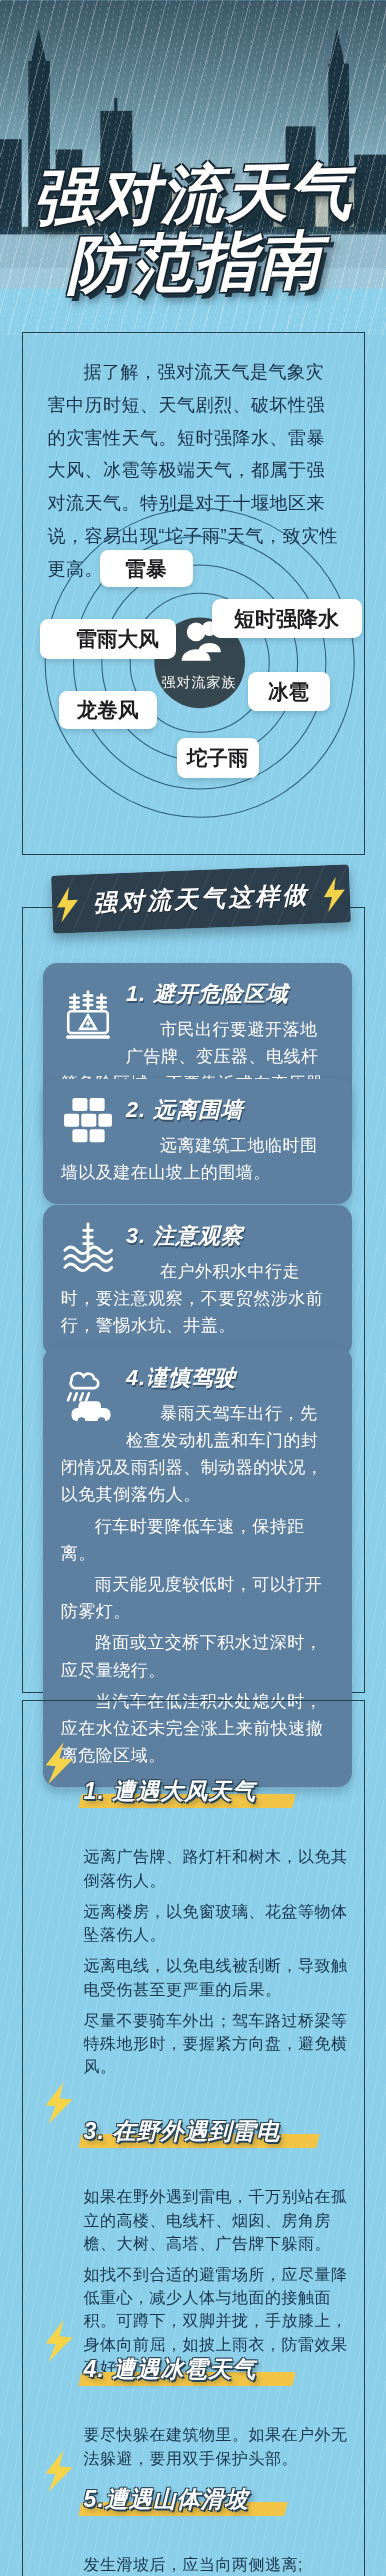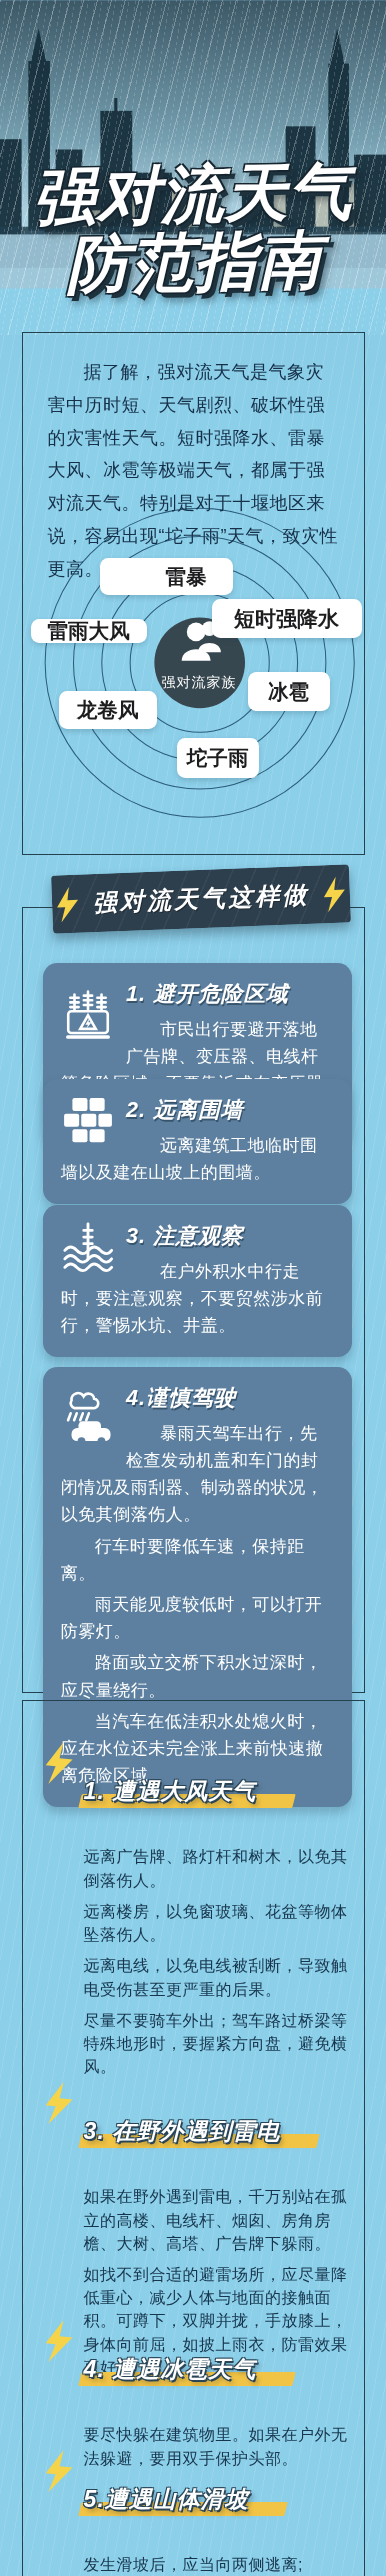--- a/index.html
+++ b/index.html
@@ -24,23 +24,23 @@
       4.6px 5.2px 0 #1d323d, 6.2px 7.2px 8.2px rgba(10,25,35,.6);}
   
   .box{position:absolute; border:1.5px solid #24414f; box-sizing:border-box;}
   .box1{left:21.6px; top:332px; width:343px; height:523px; overflow:hidden;}
   .intro{position:relative; z-index:2; margin:23px 25px 0 25px; font-size:18px; line-height:1.82;
     color:#16304a; text-indent:2em; letter-spacing:0.5px;}
   .diagram-svg{position:absolute; left:0; top:0; width:340px; height:520px; z-index:1;}
   .diagram-label{position:absolute; z-index:3; background:#ffffff; border-radius:8.2px;
     display:flex; align-items:center; justify-content:center;
     font-size:20.6px; font-weight:bold; color:#1d1d20; box-shadow:0 2.1px 5.2px rgba(30,60,80,.18);}
-  .lbl-0{left:77px; top:225px; width:93px; height:37px;padding-left:40px;}
+  .lbl-0{left:77px; top:217px; width:93px; height:37px;}
   .lbl-1{left:189px; top:242px; width:150px; height:39px; font-size:21px;margin-top:24px;}
-  .lbl-2{left:8px;  top:286px; width:116px; height:24px;}
+  .lbl-2{left:17px;  top:286px; width:116px; height:40px;padding-left:20px;}
   .lbl-3{left:225px; top:339px; width:82px; height:39px;}
   .lbl-4{left:36px;  top:358px; width:98px; height:38px;}
   .lbl-5{left:154px; top:405px; width:82px; height:40px;}
   .center-label{position:absolute; z-index:3; left:120px; top:341px; width:113px; text-align:center;
     color:#ffffff; font-size:14px; letter-spacing:1px;}
   
   .banner{position:absolute; left:52px; top:870px; width:298px; height:58px; z-index:4;
     background:#2d3e4c;
     background-image:repeating-linear-gradient(115deg, rgba(255,255,255,0.05) 0 1.5px, transparent 1.5px 20.6px);
     border-radius:4.1px; transform:rotate(-2.2deg);
@@ -54,21 +54,21 @@
   .card{position:absolute; left:20.6px; width:309px; background:#5d80a0; border-radius:14.4px;
     color:#ffffff; padding:13.4px 17.5px; box-sizing:border-box;
     box-shadow:0 5.2px 9.3px rgba(30,60,80,.25);}
   .card-icon{float:left; width:52px; margin:3.1px 12.4px 5.2px 1px;}
   .card h3{margin:3.1px 0 7.2px 0; font-size:21.6px; font-weight:bold; font-style:italic;
     text-shadow:1px 1.5px 0 rgba(25,48,66,.55); letter-spacing:1px;}
   .card p{margin:4.1px 0; font-size:17px; line-height:1.6; text-indent:2em; letter-spacing:0.5px;}
   .card1{top:55px; min-height:124px;}
   .card2{top:171px; min-height:108px;}
   .card3{top:297px; min-height:126px;}
-  .card4{top:459px; min-height:322px;}
+  .card4{top:439px; min-height:322px;}
   
   .box3{left:21.6px; top:1700px; width:343px; height:1168px;}
   .enc{position:absolute; left:61px; width:278px; z-index:0;}
   .enc-bolt{position:absolute; left:-39px; top:-3.1px; width:28px; height:43px; transform:rotate(6deg);}
   .enc-title{position:relative; display:inline-block; z-index:0; font-size:23px; font-weight:bold;
     font-style:italic; color:#ffffff; letter-spacing:1px;
     text-shadow:-1px -1px 0 #2a4557, 1px -1px 0 #2a4557, -1px 1px 0 #2a4557, 1.5px 1.5px 0 #2a4557,
       3.1px 3.6px 5.2px rgba(10,30,45,.35);}
   .enc-title .marker{position:absolute; left:-4.1px; right:-37px; bottom:-1.5px; height:14px;
     background:#f2c445; transform:skewX(-14deg); z-index:-1; border-radius:1.5px;}

